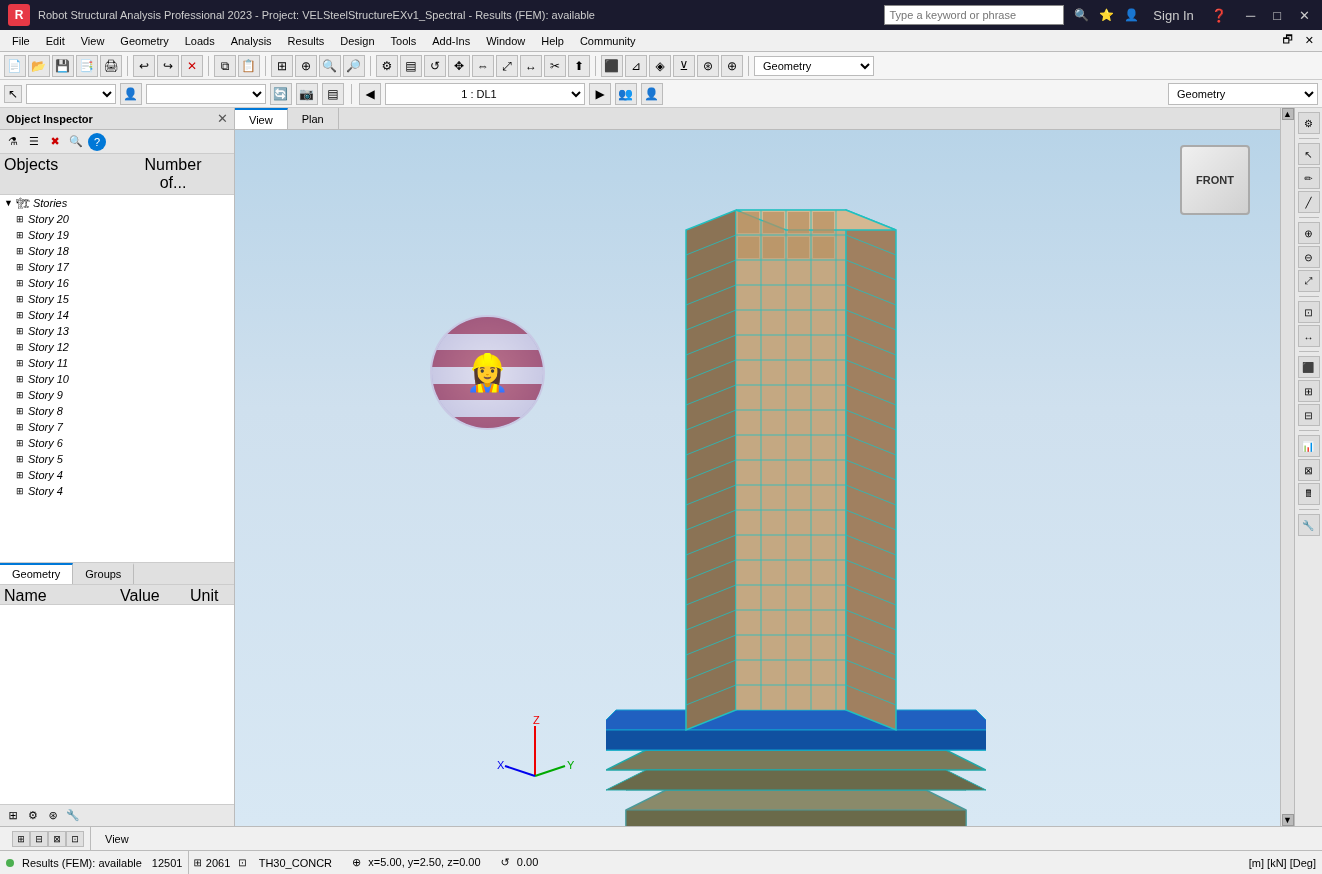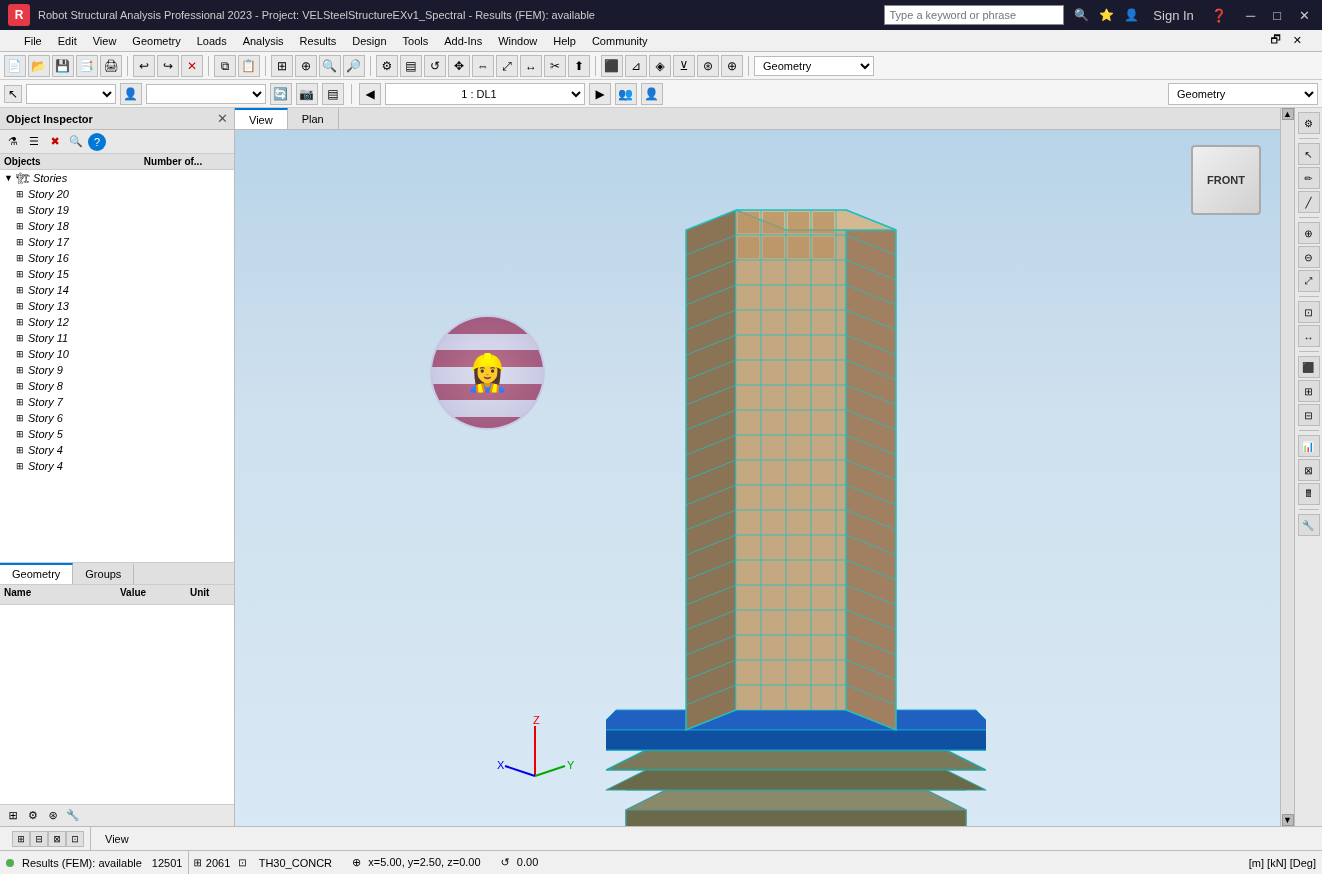--- a/index.html
+++ b/index.html
@@ -30,21 +30,21 @@
     }
     #title-bar .title-btn { color: #ccc; font-size: 13px; cursor: pointer; padding: 0 4px; }
 
     
     #menu-bar {
       height: 22px;
       background: #f0f0f0;
       display: flex;
       align-items: center;
       border-bottom: 1px solid #bbb;
-      padding: 0 16px;
+      padding: 0 4px;
     }
     .menu-item {
       padding: 2px 8px; font-size: 11px; cursor: pointer;
       height: 22px; display: flex; align-items: center;
     }
 
     
     .toolbar-row {
       height: 28px;
       background: #f5f5f5;
@@ -178,21 +178,21 @@
       background: #fff;
       border-top: 1px solid #ccc;
     }
     #oi-props-header {
       display: flex;
       background: #e0e0e0;
       border-bottom: 1px solid #ccc;
       padding: 2px 4px;
       height: 20px;
     }
-    .prop-col { font-size: 10px; font-weight: bold; }
+    .prop-col { font-size: 16px; font-weight: normal; }
     .prop-col1 { flex: 1; }
     .prop-col2 { width: 70px; }
     .prop-col3 { width: 40px; }
 
     
     #viewport-area {
       flex: 1;
       display: flex;
       flex-direction: column;
       position: relative;
@@ -221,21 +221,21 @@
     
     .viewport-bg {
       width: 100%; height: 100%;
       background: linear-gradient(180deg, #b8d4e8 0%, #cfe0ee 40%, #d8e8f4 100%);
       position: relative;
     }
 
     
     #compass-cube {
       position: absolute;
-      top: 15px; right: 7px;
+      top: 15px; right: 18px;
       width: 82px; height: 70px;
     }
     .cube-face {
       width: 70px; height: 70px;
       background: linear-gradient(135deg, #f0f0f0, #d0d0d0);
       border: 2px solid #aaa;
       display: flex; align-items: center; justify-content: center;
       font-size: 14px; font-weight: bold; color: #333;
       border-radius: 4px;
     }

